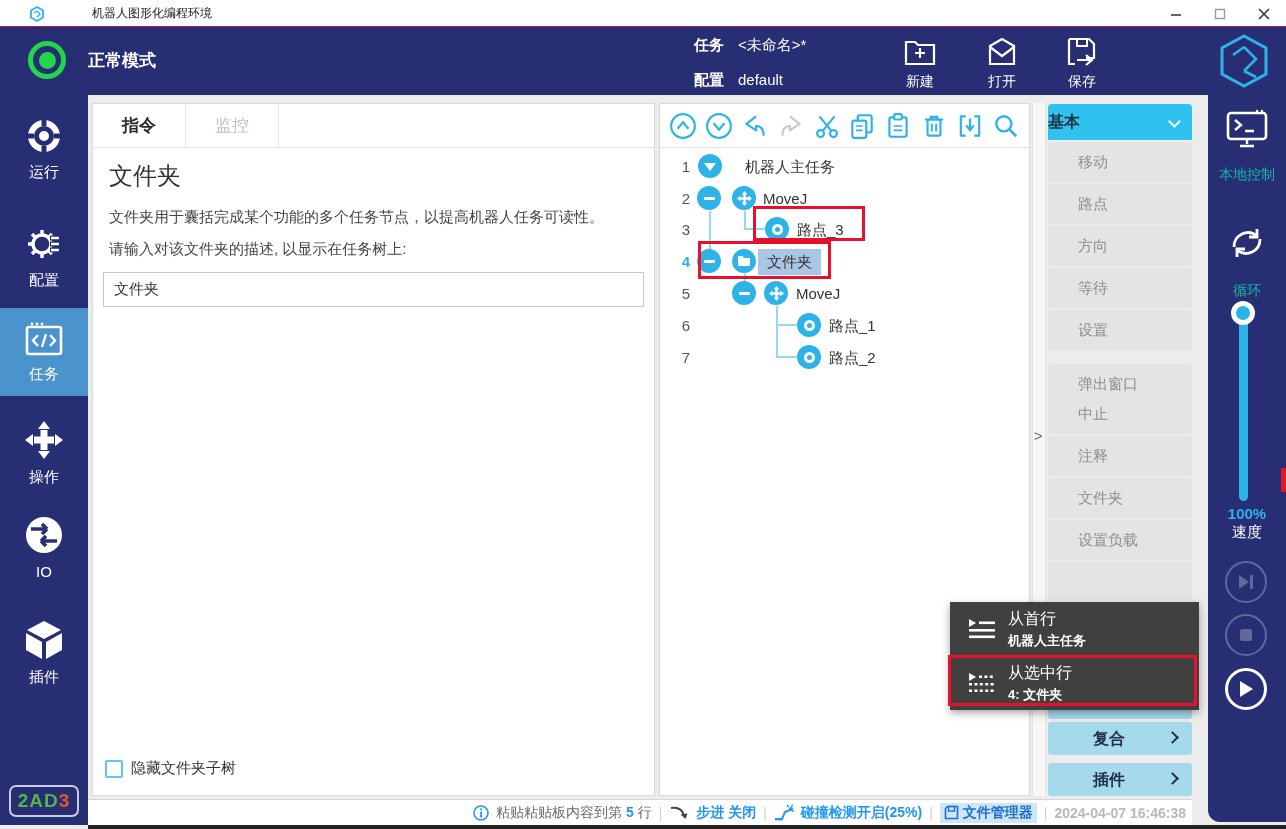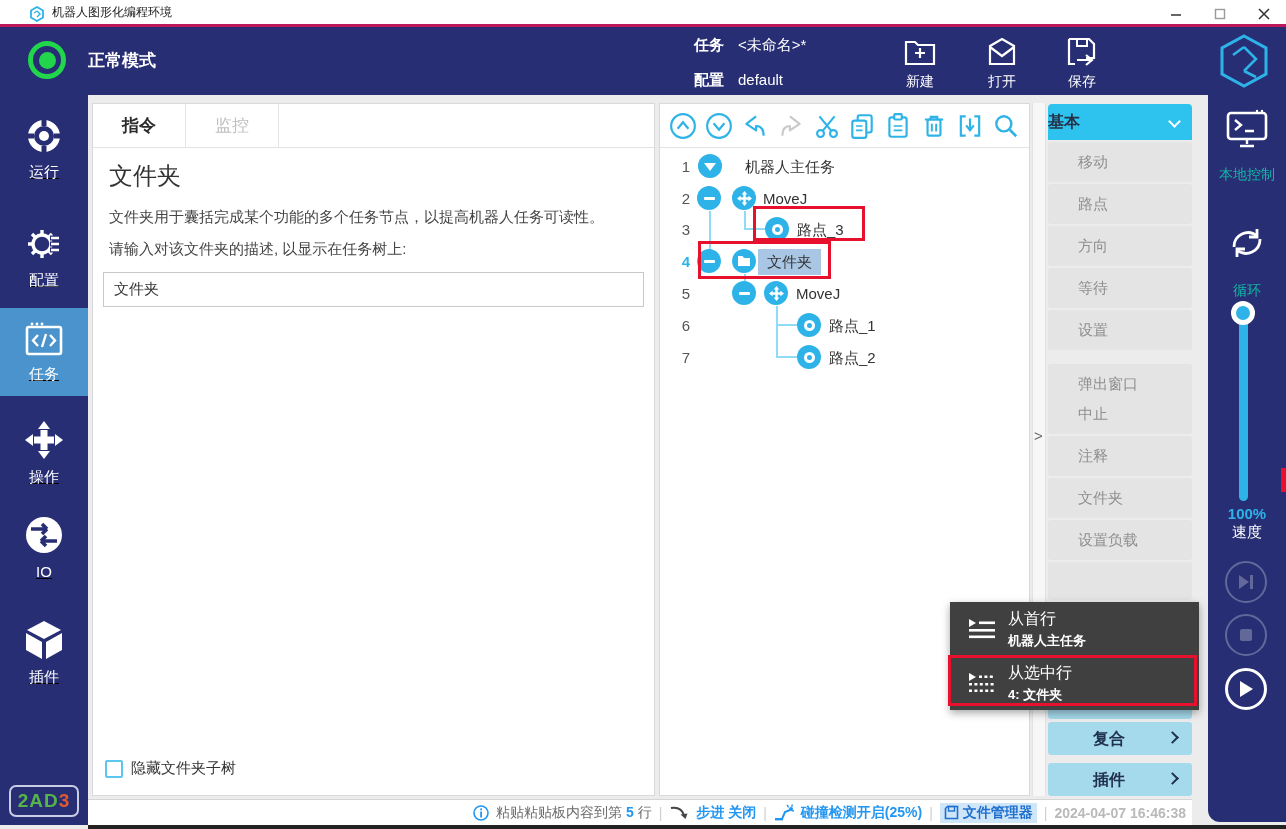--- a/index.html
+++ b/index.html
@@ -1,39 +1,39 @@
 <!DOCTYPE html>
 <html><head>
 <meta charset="utf-8">
 <style>
   * { margin:0; padding:0; box-sizing:border-box; }
   html,body { width:1286px; height:829px; }
   body { font-family:"Liberation Sans","DejaVu Sans",sans-serif; background:#ececec; position:relative; overflow:hidden; }
   .abs { position:absolute; }
 
   
-  .titlebar { left:0; top:0; width:1286px; height:27px; background:#ffffff; border-bottom:3px solid #be185d; display:flex; align-items:center; }
+  .titlebar { left:0; top:0; width:1286px; height:27px; background:#ffffff; border-bottom:1px solid #be185d; display:flex; align-items:center;padding-left:40px; }
   .titlebar .app-title { font-size:12px; color:#1c1c1c; margin-left:10px; }
   .win-controls { position:absolute; right:0; top:0; height:27px; display:flex; }
   .win-btn { width:44px; height:27px; display:flex; align-items:center; justify-content:center; }
 
   
   .header { left:0; top:27px; width:1286px; height:68px; background:#272e74; }
   .mode-wrap { left:28px; top:14px; display:flex; align-items:center; gap:22px; }
   .mode-ring { width:38px; height:38px; border:5px solid #21d64b; border-radius:50%; display:flex; align-items:center; justify-content:center; }
   .mode-dot { width:17px; height:17px; background:#21d64b; border-radius:50%; }
   .mode-text { color:#ffffff; font-size:17px; font-weight:bold; }
   .tc-row { color:#fff; font-size:15px; display:flex; gap:14px; }
   .tc-row .lbl { font-weight:bold; }
   .hdr-action { width:56px; text-align:center; color:#fff; cursor:pointer; }
   .hdr-action .a-label { font-size:14px; margin-top:2px; }
 
   
   .sidebar { left:0; top:95px; width:88px; height:730px; background:#272e74; }
-  .side-item { position:absolute; width:88px; text-align:center; cursor:pointer;text-decoration:underline; }
+  .side-item { position:absolute; width:88px; text-align:center; cursor:pointer; }
   .side-item .s-label { color:#ffffff; font-size:15px; margin-top:4px; }
   .side-item.active-block { background:#4a93cd; }
   .badge { position:absolute; left:9px; bottom:8px; width:70px; height:32px; border:2px solid #c9cde4; border-radius:7px; display:flex; align-items:center; justify-content:center; font-size:19px; font-weight:bold; letter-spacing:1px; }
 
   
   .rightbar { left:1208px; top:95px; width:78px; height:727px; background:#272e74; border-radius:0 0 0 12px; }
   .rb-item { position:absolute; width:78px; text-align:center; }
   .rb-item .s-label { color:#14b8a6; font-size:14px; margin-top:13px;font-family:Liberation Serif, serif; }
   .slider-track { position:absolute; left:31px; width:9px; background:#2eb3e8; border-radius:5px; }
   .slider-knob { position:absolute; width:24px; height:24px; border:5px solid #ffffff; background:#2eb3e8; border-radius:50%; }

